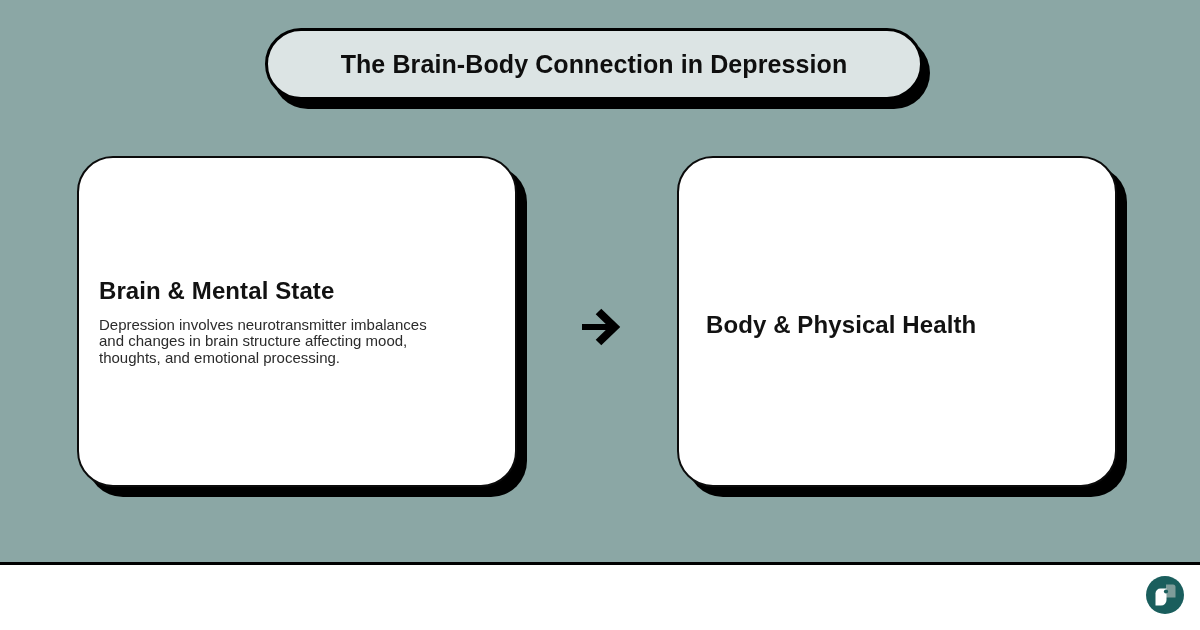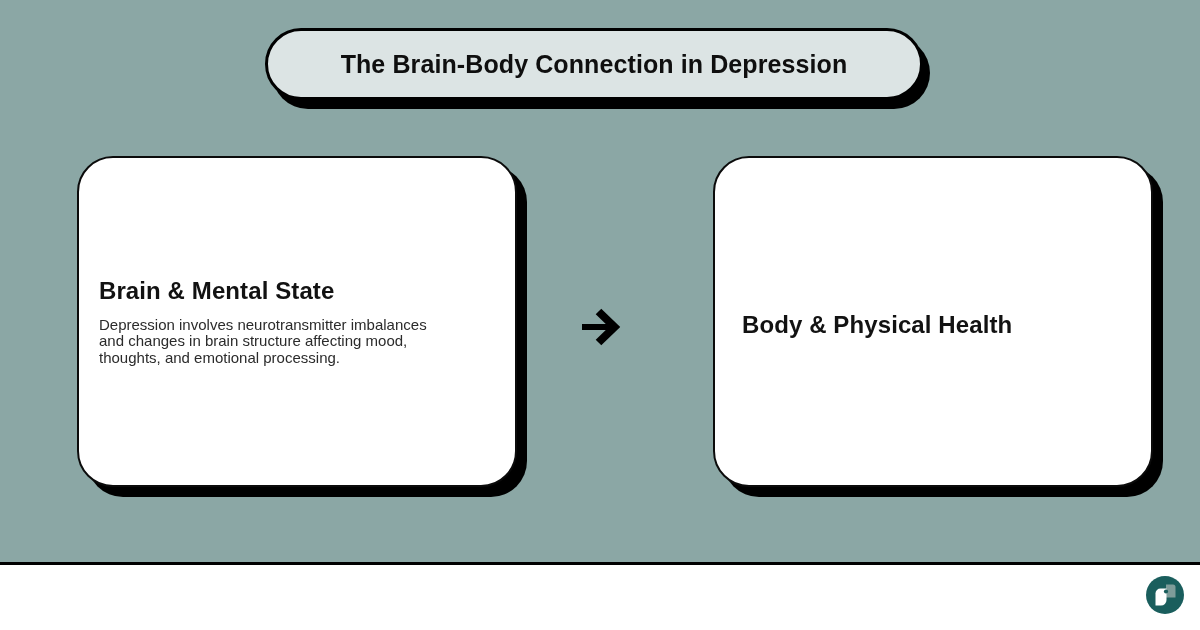--- a/index.html
+++ b/index.html
@@ -35,21 +35,21 @@
     position: absolute;
     top: 156px;
     width: 440px; height: 331px;
     background: #ffffff;
     border: 2.5px solid #0b0b0b;
     border-radius: 36px;
     box-shadow: 10px 10px 0 #000000;
     display: flex; flex-direction: column; justify-content: center;
   }
   .card.card-left  { left: 77px;  padding: 10px 40px 10px 20px; }
-  .card.card-right { left: 677px; padding: 28px 36px 10px 27px; margin-left: 36px; }
+  .card.card-right { left: 677px; padding: 28px 36px 10px 27px; }
   .card h2 {
     font-size: 24px;
     font-weight: bold;
     color: #121212;
     margin-bottom: 12px;
     letter-spacing: 0.1px;
   }
   .card .card-body {
     font-size: 15px;
     line-height: 16.5px;

